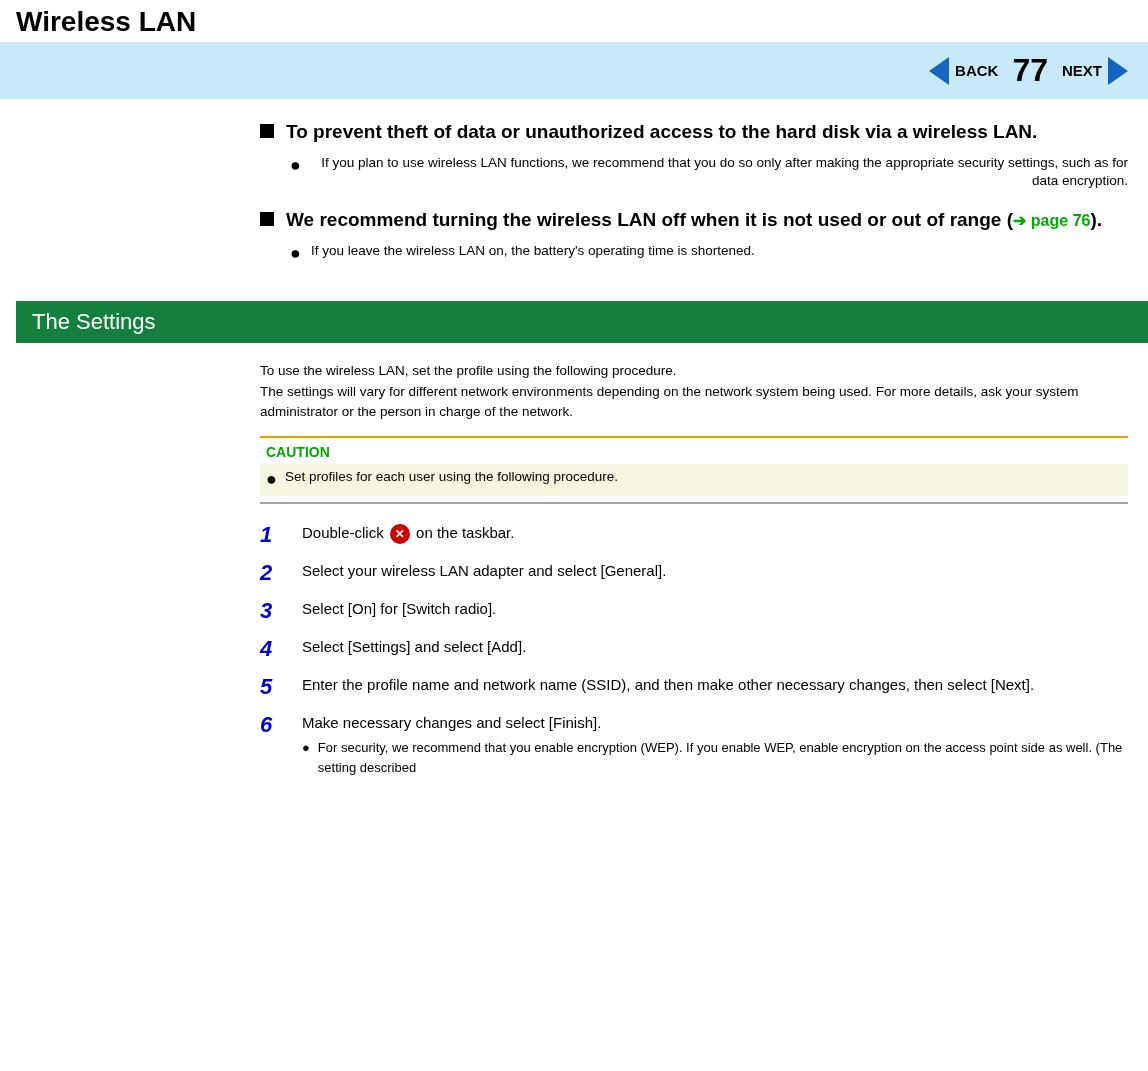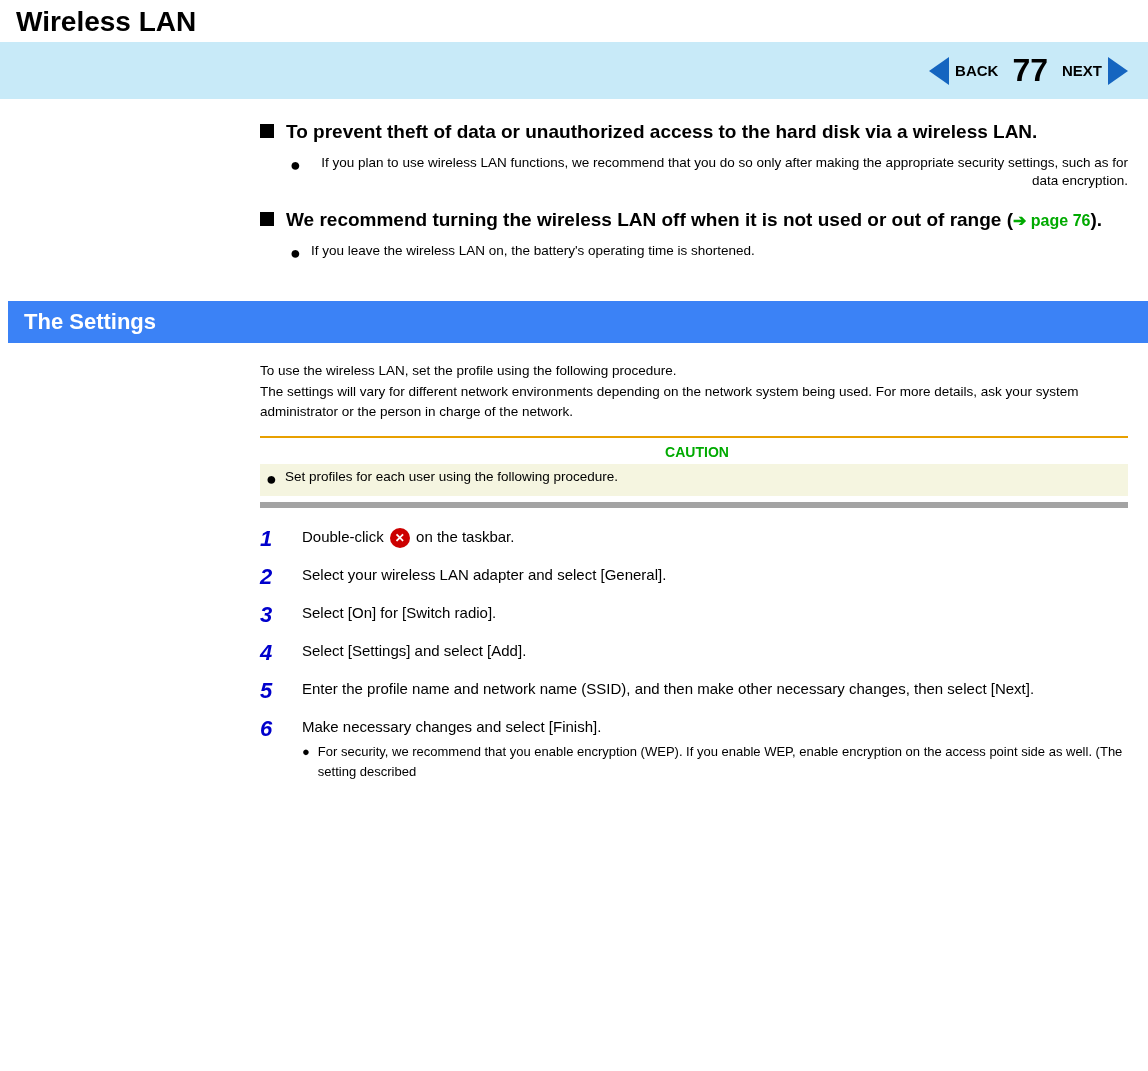--- a/index.html
+++ b/index.html
@@ -116,47 +116,46 @@
     }
 
     .link-green {
       color: #00aa00;
       font-weight: bold;
       font-size: 16px;
     }
 
     
     .section-header {
-      background: #3b82f6;
+      background: #15803d;
       color: #fff;
       font-size: 22px;
-      font-weight: bold;
+      font-weight: normal;
       padding: 8px 16px;
-      margin: 0 0 0 8px;
+      margin: 0 0 0 16px;
     }
 
     
     .settings-content {
       padding: 18px 20px 18px 260px;
     }
 
     .settings-intro {
       font-size: 13.5px;
       line-height: 1.5;
       margin-bottom: 14px;
       color: #000;
     }
 
     
     .caution-box {
       border-top: 2px solid #e8a000;
-      border-bottom: 6px solid #a3a3a3;
+      border-bottom: 2px solid #a3a3a3;
       padding: 6px 0 6px 0;
       margin-bottom: 18px;
-      text-align: center;
     }
     .caution-label {
       color: #00aa00;
       font-weight: bold;
       font-size: 14px;
       margin-bottom: 4px;
       margin-left: 6px;
     }
     .caution-item {
       display: flex;

